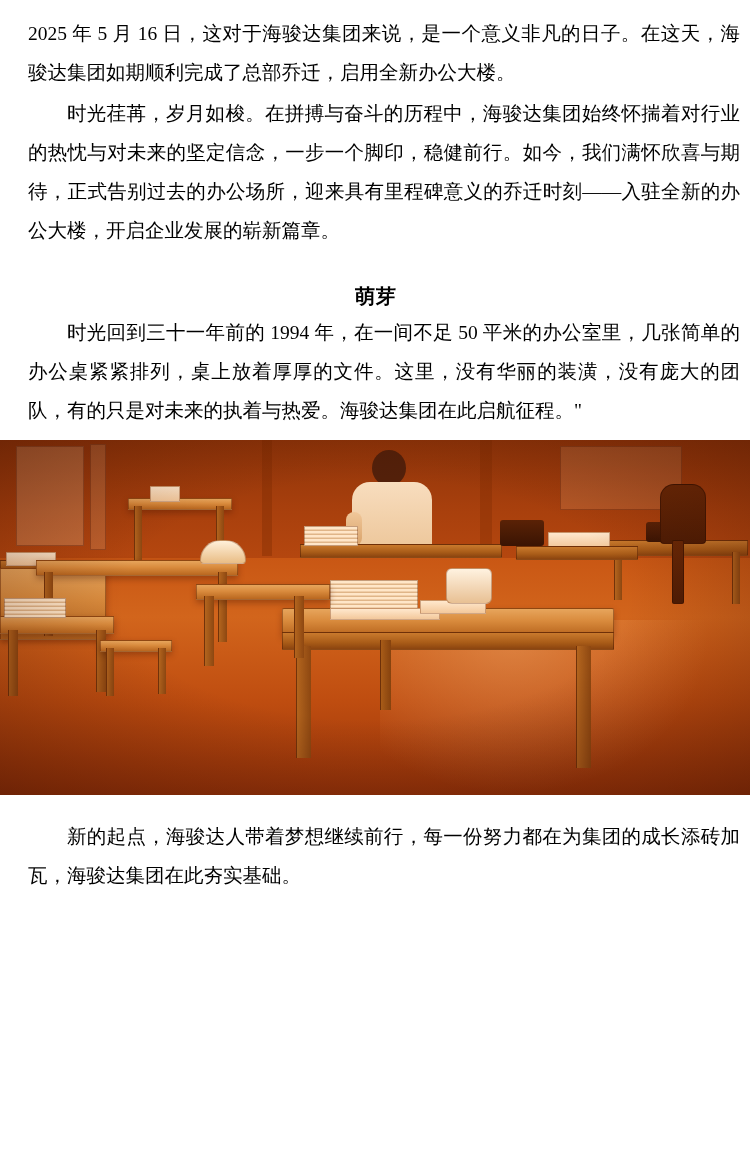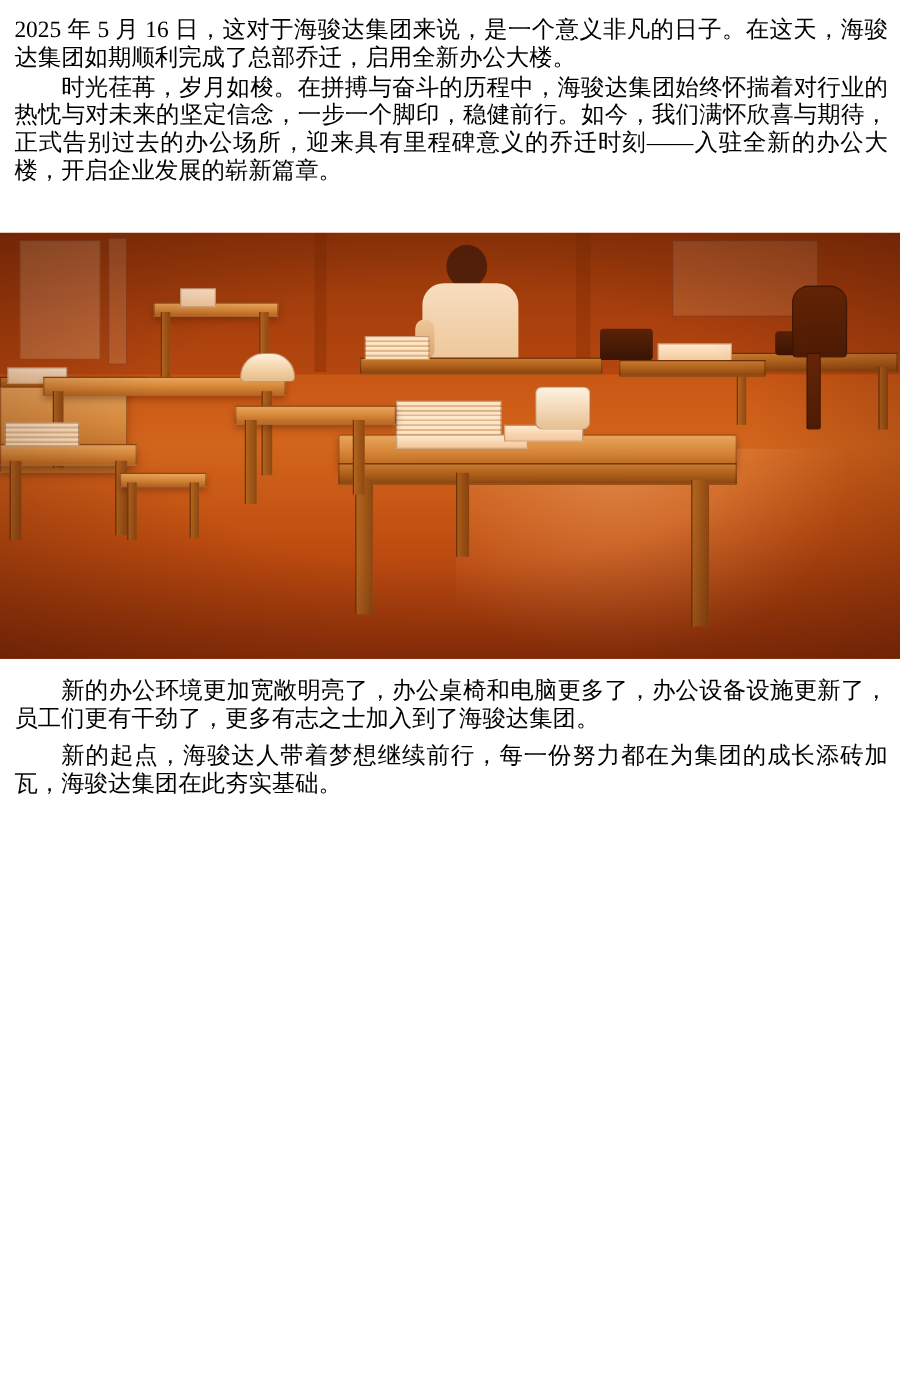--- a/index.html
+++ b/index.html
@@ -18,23 +18,23 @@
     width: 750px;
     height: 1151px;
     position: relative;
     box-sizing: border-box;
   }
   .text-block {
     padding: 0 10px 0 12px;
     box-sizing: border-box;
   }
   p.para {
-    margin: 0 0 2px 0;
+    margin: 0 0 2px 16px;
     font-size: 19.5px;
-    line-height: 23px;
+    line-height: 39px;
     text-align: justify;
     text-justify: inter-ideograph;
     text-indent: 2em;
     letter-spacing: 0px;
   }
   p.para.first {
     text-indent: 0;
   }
   h2.heading {
     margin: 0;
@@ -147,20 +147,24 @@
 <div class="page">
 
   <div class="text-block">
     <div class="spacer-md"></div>
     <p class="para first">2025 年 5 月 16 日，这对于海骏达集团来说，是一个意义非凡的日子。在这天，海骏达集团如期顺利完成了总部乔迁，启用全新办公大楼。</p>
     <p class="para">时光荏苒，岁月如梭。在拼搏与奋斗的历程中，海骏达集团始终怀揣着对行业的热忱与对未来的坚定信念，一步一个脚印，稳健前行。如今，我们满怀欣喜与期待，正式告别过去的办公场所，迎来具有里程碑意义的乔迁时刻——入驻全新的办公大楼，开启企业发展的崭新篇章。</p>
   </div>
 
   <div class="spacer-lg"></div>
 
+  <div class="text-block">
+    <h2 class="heading">萌芽</h2>
+    <p class="para">时光回到三十一年前的 1994 年，在一间不足 50 平米的办公室里，几张简单的办公桌紧紧排列，桌上放着厚厚的文件。这里，没有华丽的装潢，没有庞大的团队，有的只是对未来的执着与热爱。海骏达集团在此启航征程。"</p>
+  </div>
 
   <div class="photo">
     <div class="base"></div>
     <div class="wall"></div>
 
     <div class="wall-panel" style="left:16px; top:6px; width:66px; height:98px;"></div>
     <div class="wall-panel" style="left:90px; top:4px; width:14px; height:104px; background:rgba(255,230,190,0.18);"></div>
     <div class="wall-panel" style="left:262px; top:0px; width:10px; height:116px; background:rgba(120,40,0,0.35); border:none;"></div>
     <div class="wall-panel" style="left:480px; top:0px; width:12px; height:112px; background:rgba(120,40,0,0.3); border:none;"></div>
     <div class="wall-panel" style="left:560px; top:6px; width:120px; height:62px; background:rgba(255,220,175,0.16);"></div>
@@ -221,18 +225,17 @@
 
     <div class="desk" style="left:196px; top:144px; width:132px; height:14px;"></div>
     <div class="leg" style="left:204px; top:156px; width:9px; height:70px;"></div>
     <div class="leg" style="left:294px; top:156px; width:9px; height:62px;"></div>
 
     <div class="vignette"></div>
   </div>
 
   <div class="text-block">
     <div class="spacer-sm"></div>
-    <p class="para">新的办公环境更加宽敞明亮了，办公桌椅和电脑更多了，办公设备设施更新了，员工们更有干劲了，更多有志之士加入到了海骏达集团。</p>
     <div class="spacer-sm"></div>
     <p class="para">新的起点，海骏达人带着梦想继续前行，每一份努力都在为集团的成长添砖加瓦，海骏达集团在此夯实基础。</p>
   </div>
 
 </div>
 
 </body></html>

